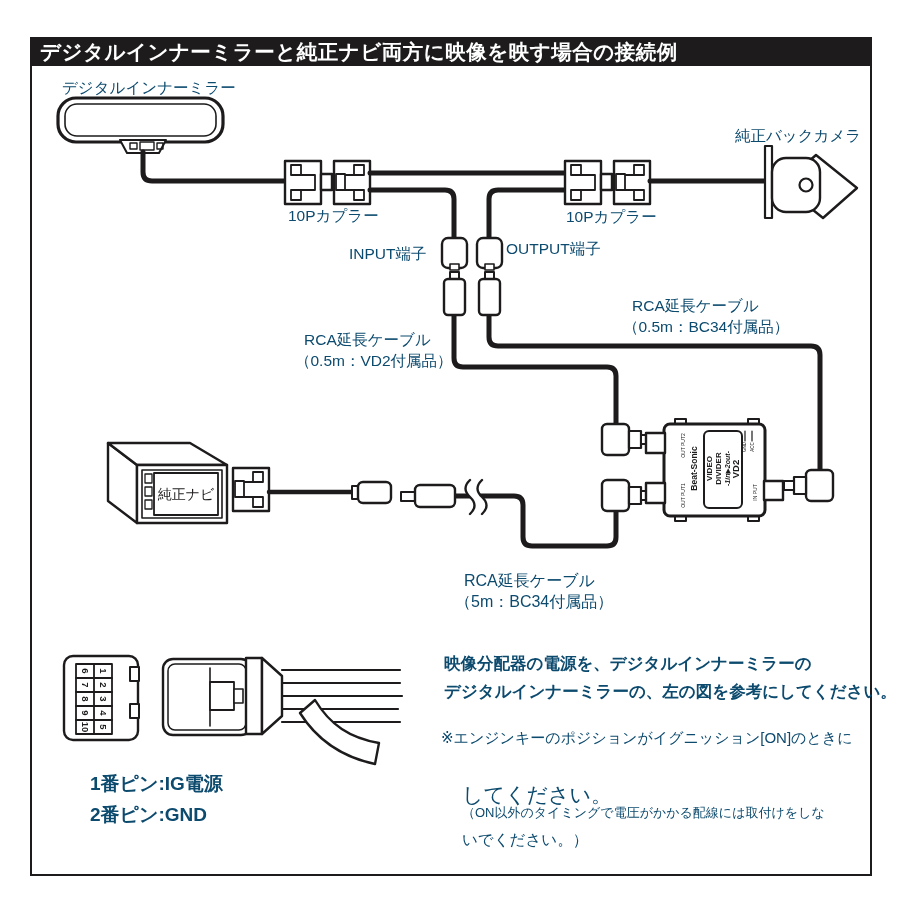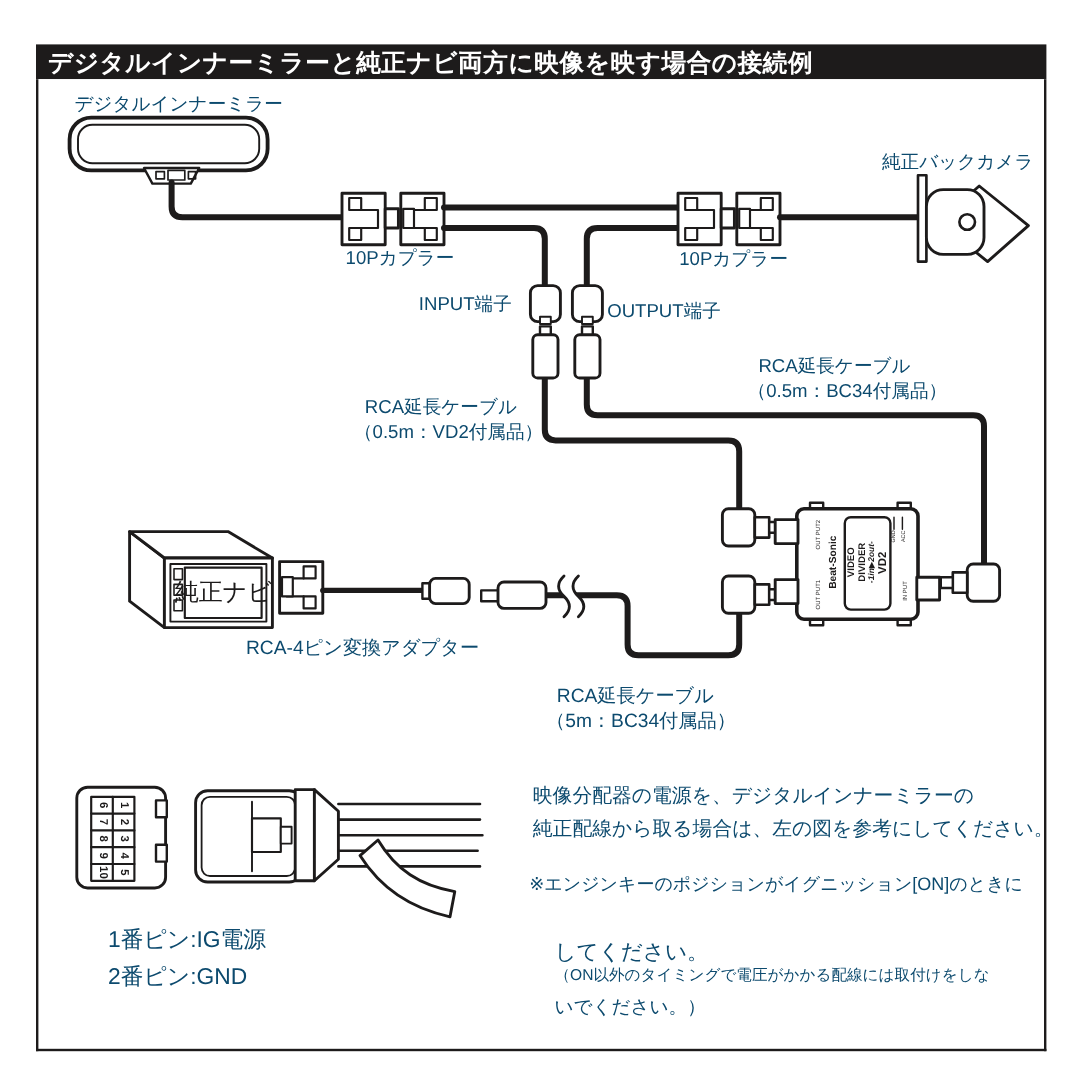--- a/index.html
+++ b/index.html
@@ -4,21 +4,21 @@
 <style>
   html,body{margin:0;padding:0;background:#fff;}
   .page{position:relative;width:900px;height:900px;background:#fff;overflow:hidden;
         font-family:"Liberation Sans","DejaVu Sans",sans-serif;color:#1d1b1b;}
   .titlebar{position:absolute;left:30px;top:37px;width:842px;height:29px;background:#1d1b1b;
         display:flex;align-items:center;}
   .titlebar span{color:#fff;font-weight:bold;font-size:20.5px;padding-left:10px;letter-spacing:.5px;}
   .framebody{position:absolute;left:30px;top:66px;width:838px;height:808px;border:2px solid #1d1b1b;border-top:none;background:#fff;}
   svg.art{position:absolute;left:0;top:0;}
   .lbl{position:absolute;white-space:nowrap;color:#0c4a6e;line-height:1.15;}
-  .b{font-weight:normal;}
+  .b{font-weight:bold;}
   .rot,.rot90{position:absolute;display:flex;align-items:center;justify-content:center;
       text-align:center;white-space:nowrap;color:#1d1b1b;line-height:1;}
   .rot{transform:rotate(-90deg);}
   .rot90{transform:rotate(90deg);}
 </style>
 </head>
 <body>
 
 <div class="page">
 
@@ -179,31 +179,30 @@
         <path d="M315,700 C330,725 350,738 379,743 L375,764 C342,757 317,740 300,713 Z" fill="#fff" stroke-width="2.4"></path>
       </g>
     </g>
   </svg>
 
   <div class="lbl" style="left:62px;top:79px;font-size:15.5px;">デジタルインナーミラー</div>
   <div class="lbl" style="left:288px;top:207px;font-size:15.5px;">10Pカプラー</div>
   <div class="lbl" style="left:566px;top:208px;font-size:15.5px;">10Pカプラー</div>
   <div class="lbl" style="left:735px;top:127px;font-size:15.5px;">純正バックカメラ</div>
   <div class="lbl" style="left:349px;top:245px;font-size:15.5px;">INPUT端子</div>
-  <div class="lbl" style="left:506px;top:251px;font-size:15.5px;">OUTPUT端子</div>
+  <div class="lbl" style="left:506px;top:240px;font-size:15.5px;">OUTPUT端子</div>
 
   <div class="lbl" style="left:304px;top:331px;font-size:15.5px;">RCA延長ケーブル</div>
   <div class="lbl" style="left:295px;top:352px;font-size:15.5px;">（0.5m：VD2付属品）</div>
   <div class="lbl" style="left:632px;top:297px;font-size:15.5px;">RCA延長ケーブル</div>
   <div class="lbl" style="left:623px;top:318px;font-size:15.5px;">（0.5m：BC34付属品）</div>
   <div class="lbl" style="left:464px;top:572px;font-size:16px;">RCA延長ケーブル</div>
   <div class="lbl" style="left:455px;top:593px;font-size:16px;">（5m：BC34付属品）</div>
 
-  <div class="rot" style="left:154px;top:486px;width:64px;height:16px;transform:none;font-size:20px;">純正ナビ</div>
-  <div class="lbl" style="left:205px;top:532px;font-size:16px;">RCA-4ピン変換アダプター</div>
+  <div class="rot" style="left:154px;top:486px;width:64px;height:16px;transform:none;font-size:14px;">純正ナビ</div>
 
   <div class="rot" style="left:658px;top:463px;width:72px;height:11px;font-size:8.5px;font-weight:bold;">Beat-Sonic</div>
   <div class="rot" style="left:674px;top:464px;width:70px;height:9px;font-size:8px;font-weight:bold;">VIDEO</div>
   <div class="rot" style="left:683px;top:464px;width:70px;height:9px;font-size:8px;font-weight:bold;">DIVIDER</div>
   <div class="rot" style="left:692px;top:464px;width:70px;height:9px;font-size:7px;font-weight:bold;font-style:italic;">-1in▶2out-</div>
   <div class="rot" style="left:701px;top:464px;width:70px;height:10px;font-size:9.5px;font-weight:bold;">VD2</div>
   <div class="rot" style="left:665px;top:442px;width:36px;height:7px;font-size:5px;">OUT PUT2</div>
   <div class="rot" style="left:665px;top:492px;width:36px;height:7px;font-size:5px;">OUT PUT1</div>
   <div class="rot" style="left:737px;top:489px;width:36px;height:7px;font-size:5px;">IN PUT</div>
   <div class="rot" style="left:734px;top:444px;width:22px;height:6px;font-size:4.5px;">GND</div>
@@ -217,20 +216,20 @@
   <div class="rot90" style="left:77px;top:665px;width:16px;height:12px;font-size:9.5px;font-weight:bold;">6</div>
   <div class="rot90" style="left:77px;top:679px;width:16px;height:12px;font-size:9.5px;font-weight:bold;">7</div>
   <div class="rot90" style="left:77px;top:693px;width:16px;height:12px;font-size:9.5px;font-weight:bold;">8</div>
   <div class="rot90" style="left:77px;top:707px;width:16px;height:12px;font-size:9.5px;font-weight:bold;">9</div>
   <div class="rot90" style="left:77px;top:721px;width:16px;height:12px;font-size:9.5px;font-weight:bold;">10</div>
 
   <div class="lbl b" style="left:90px;top:773px;font-size:19px;">1番ピン:IG電源</div>
   <div class="lbl b" style="left:90px;top:804px;font-size:19px;">2番ピン:GND</div>
 
   <div class="lbl b" style="left:444px;top:654px;font-size:16.5px;">映像分配器の電源を、デジタルインナーミラーの</div>
-  <div class="lbl b" style="left:444px;top:682px;font-size:16.5px;">純正配線から取る場合は、左の図を参考にしてください。</div>
+  <div class="lbl b" style="left:444px;top:682px;font-size:16.5px;">デジタルインナーミラーの、左の図を参考にしてください。</div>
 
   <div class="lbl" style="left:441px;top:729px;font-size:15px;">※エンジンキーのポジションがイグニッション[ON]のときに</div>
-  <div class="lbl" style="left:462px;top:783px;font-size:18px;">してください。</div>
+  <div class="lbl" style="left:462px;top:783px;font-size:21px;">してください。</div>
   <div class="lbl" style="left:462px;top:806px;font-size:13px;">（ON以外のタイミングで電圧がかかる配線には取付けをしな</div>
   <div class="lbl" style="left:462px;top:831px;font-size:15.5px;">いでください。）</div>
 
 </div>
 
 </body></html>

